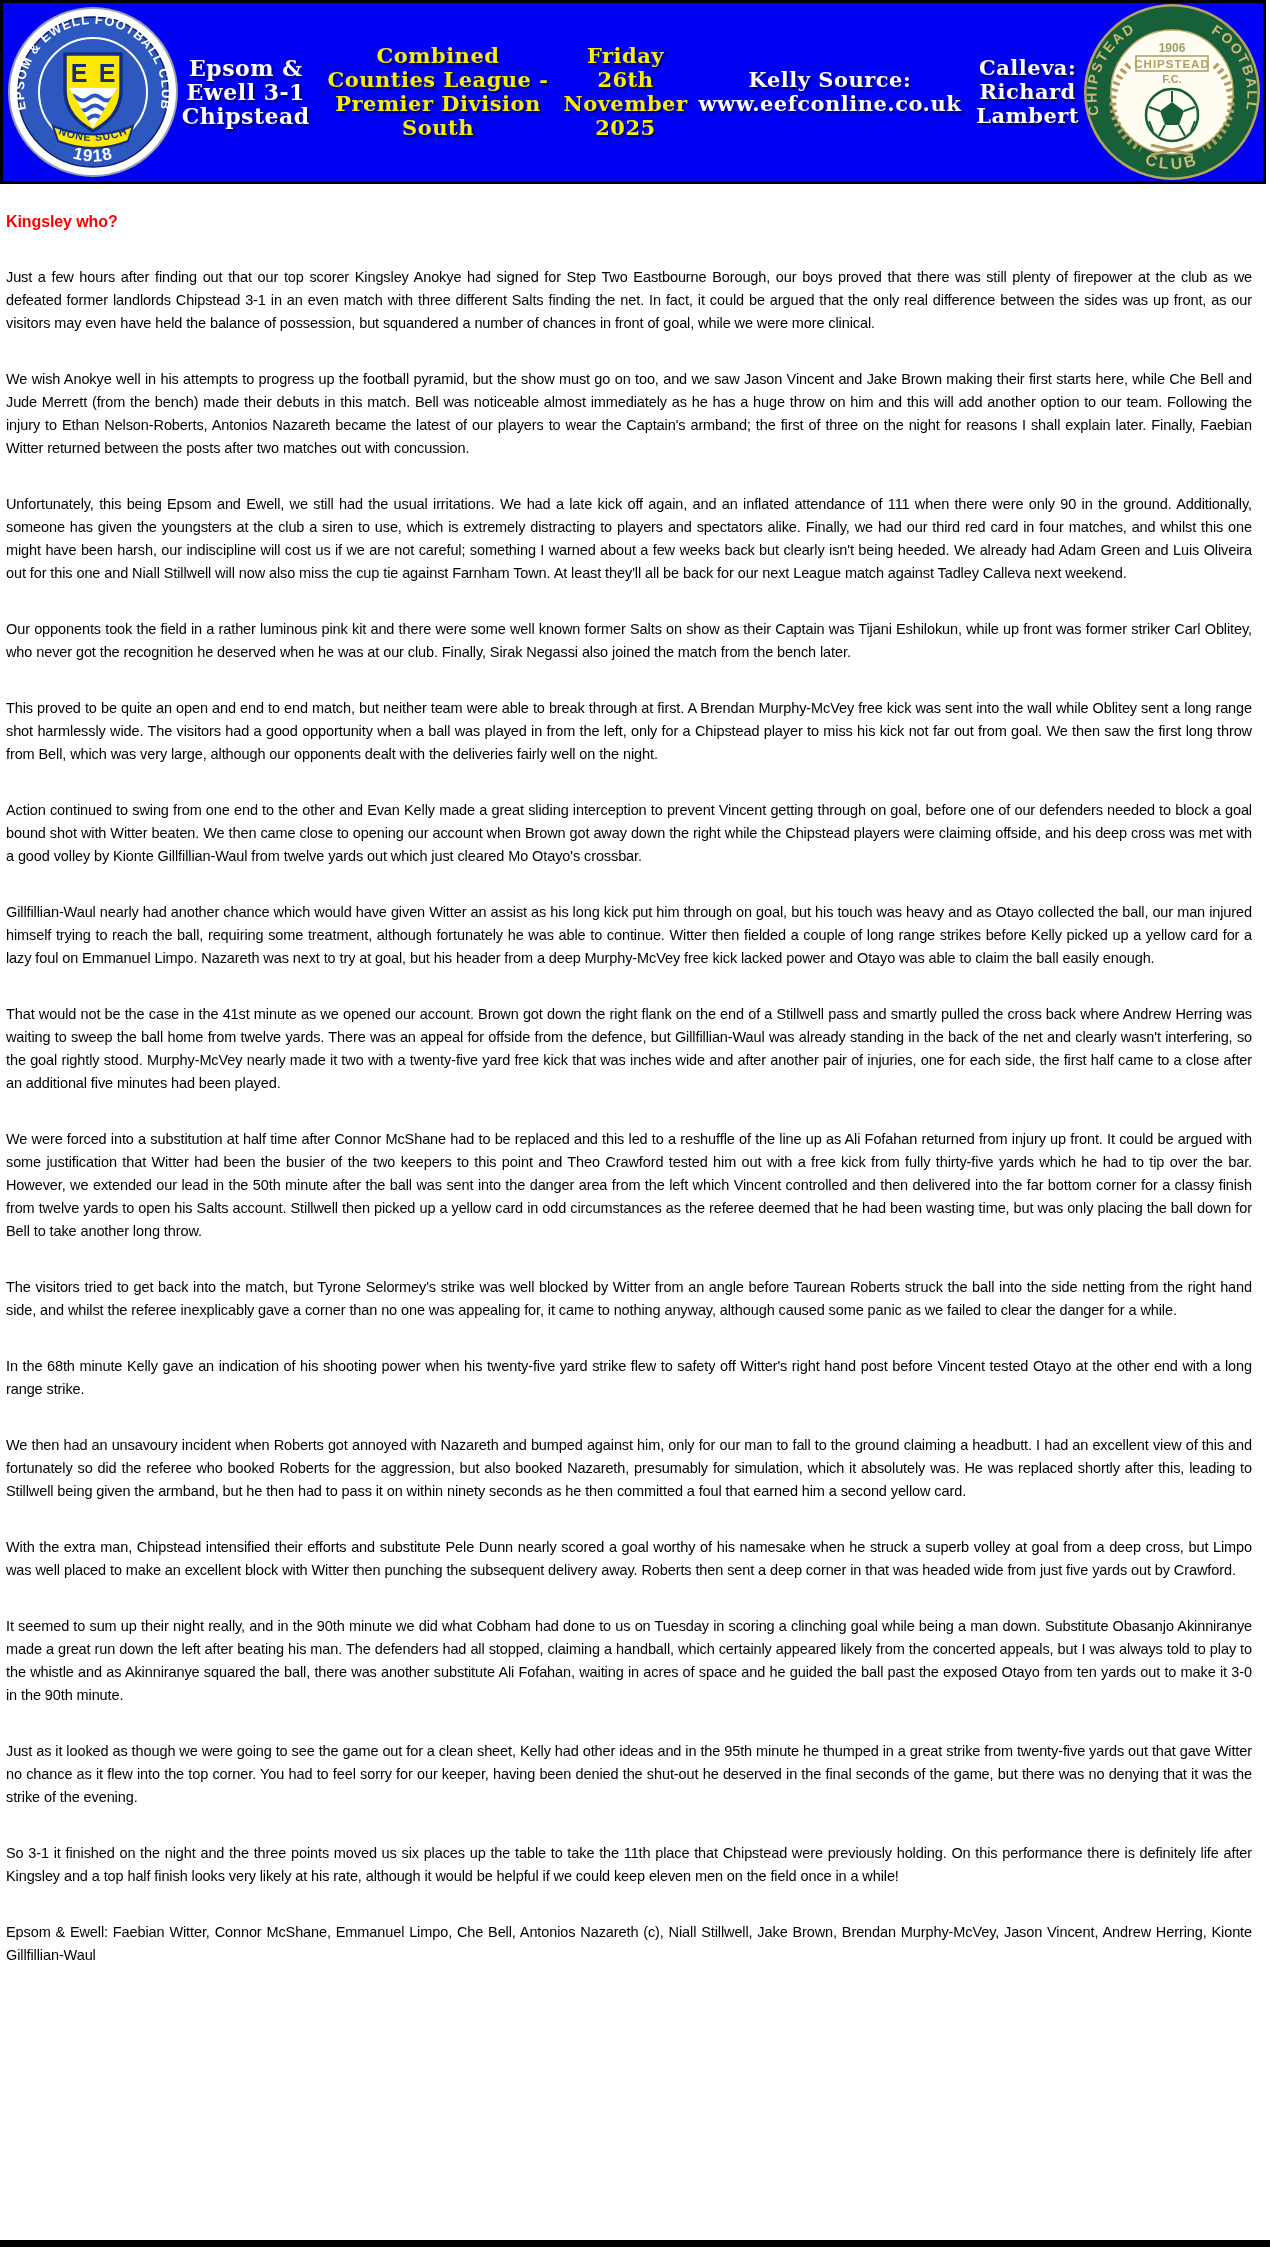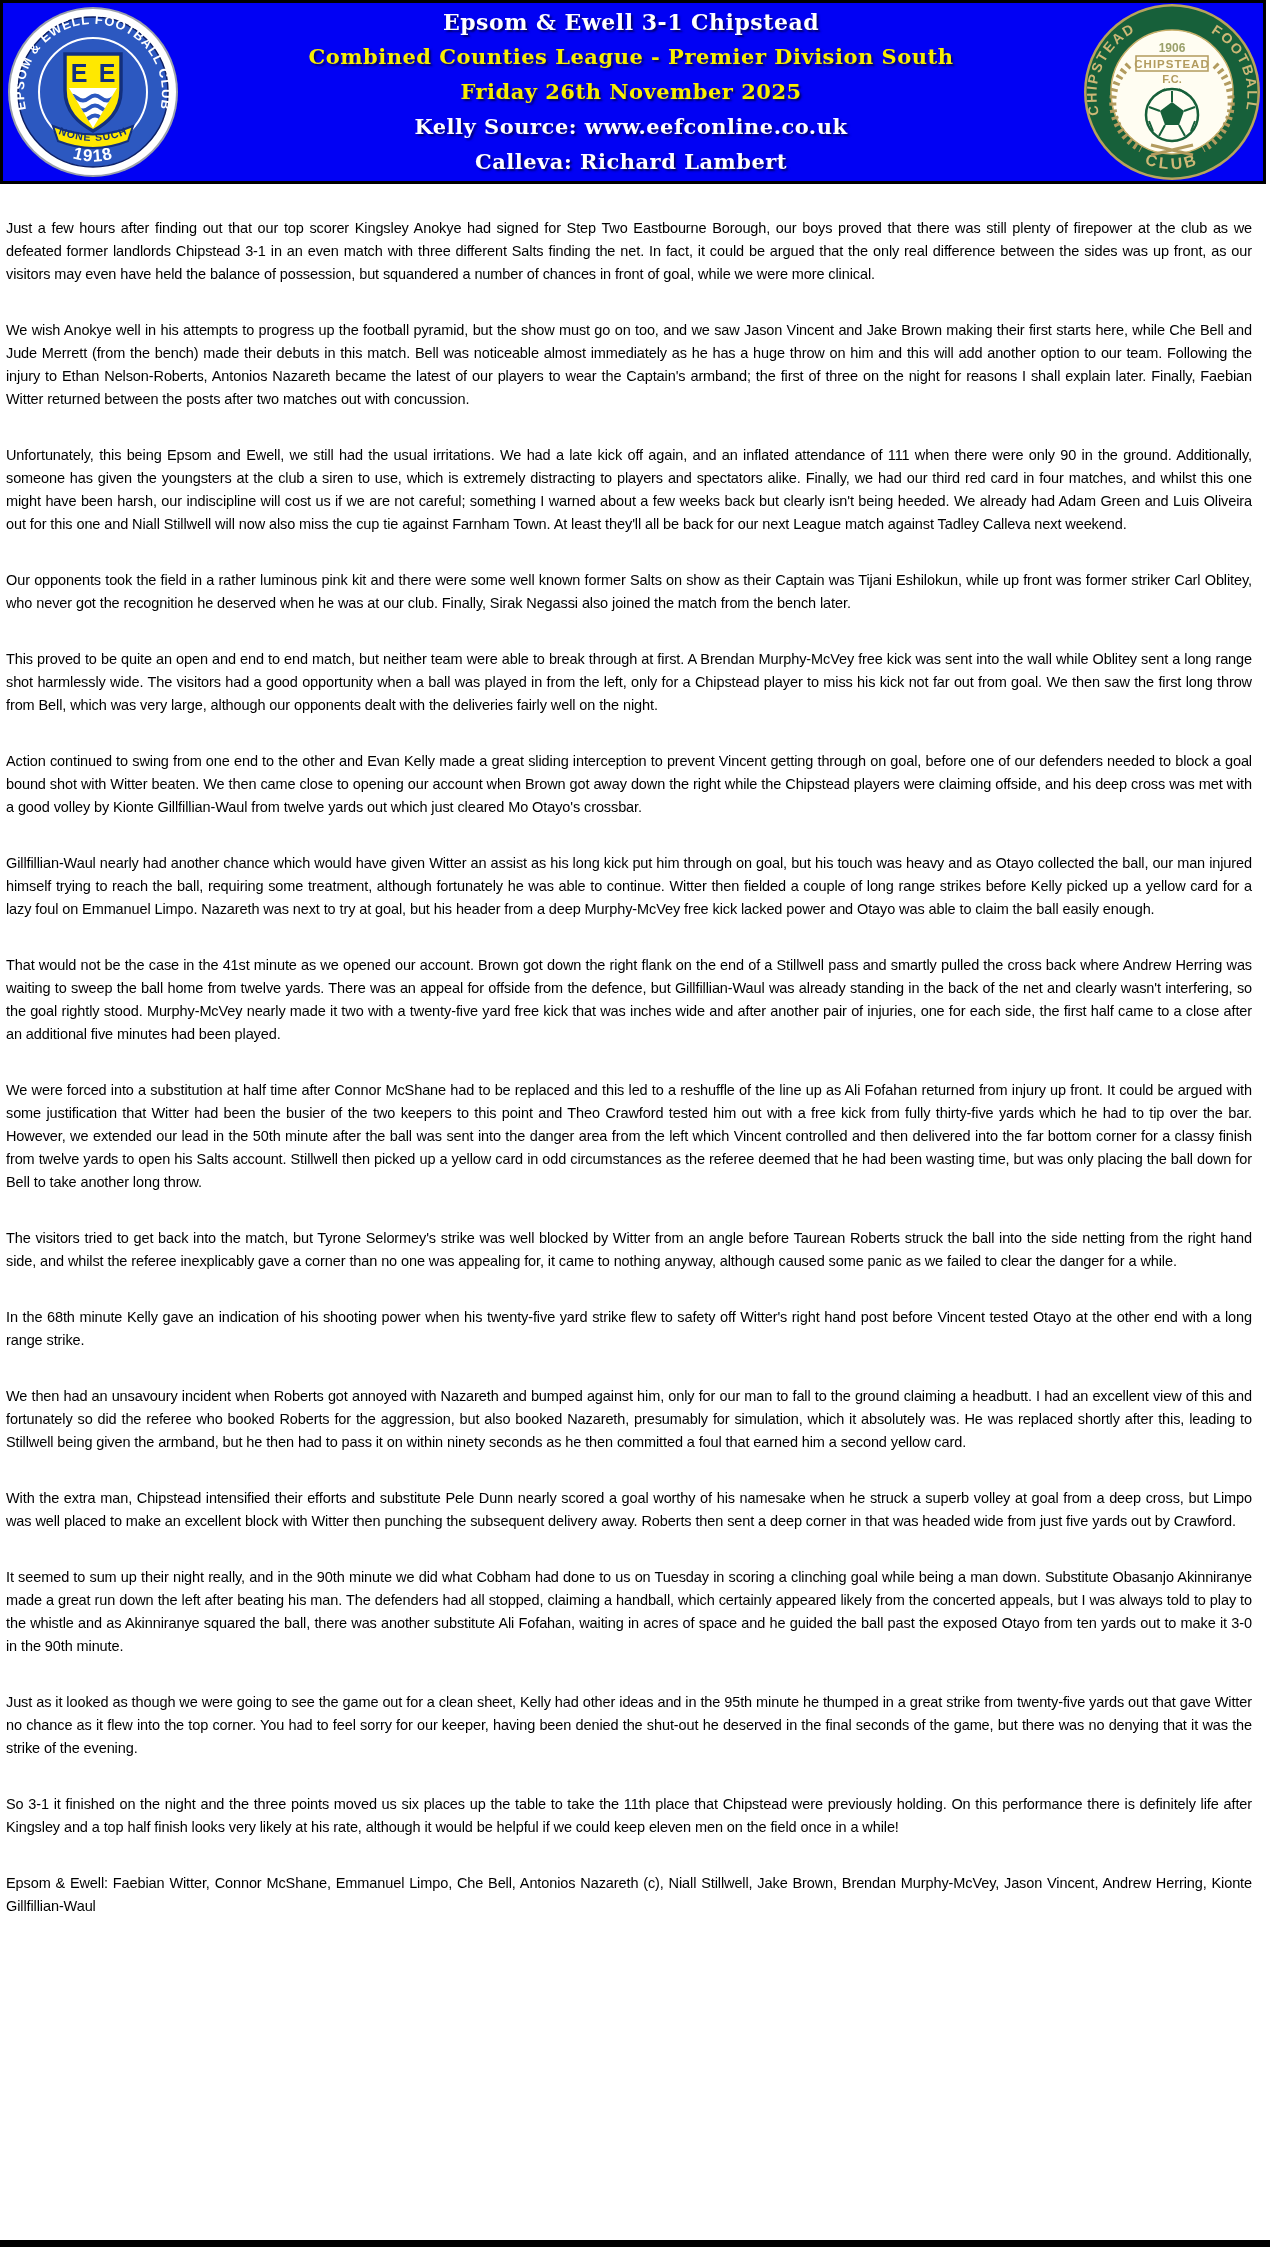--- a/index.html
+++ b/index.html
@@ -5,21 +5,21 @@
   html,body{margin:0;padding:0;background:#ffffff;}
   .page{position:relative;width:1270px;height:2247px;background:#ffffff;overflow:hidden;
         font-family:"Liberation Sans",sans-serif;}
 
   
   .masthead{box-sizing:border-box;width:1266px;height:184px;background:#0101f4;
             border:3px solid #000000;display:flex;align-items:center;}
   .badge-wrap{flex:0 0 auto;height:176px;display:flex;align-items:center;}
   .badge-left{margin-left:4px;}
   .badge-right{margin-right:2px;}
-  .titles{flex:1 1 auto;display:flex;flex-direction:column;justify-content:center;
+  .titles{flex:1 1 auto;display:flex;flex-direction:row;justify-content:center;
           align-items:center;gap:11px;}
   .hline{font-family:"DejaVu Serif",serif;font-weight:bold;font-size:21px;line-height:24px;
          text-align:center;letter-spacing:.5px;text-shadow:2px 2px 2px rgba(0,0,0,.55);}
   .hline.first{font-size:22px;}
   .c-white{color:#ffffff;}
   .c-yellow{color:#f8ee00;}
 
   
   .article{box-sizing:border-box;height:2053px;padding:0 6px;overflow:hidden;
            text-align:justify;color:#000000;font-size:14.5px;line-height:23px;
@@ -116,20 +116,21 @@
         <polygon points="89,99 101,108 96,122 82,122 77,108" fill="#17603a"></polygon>
         <g stroke="#17603a" stroke-width="2" fill="none">
           <path d="M 89,99 L 89,88 M 101,108 L 112,104 M 96,122 L 102,133 M 82,122 L 76,133 M 77,108 L 66,104"></path>
           <path d="M 73,92 L 82,86 M 105,92 L 96,86 M 112,118 L 108,128 M 66,118 L 70,128"></path>
         </g>
       </svg>
     </div>
   </header>
 
   <article class="article">
+    <h2 class="report-heading">Kingsley who?</h2>
     <div>
         <p class="para">Just a few hours after finding out that our top scorer Kingsley Anokye had signed for Step Two Eastbourne Borough, our boys proved that there was still plenty of firepower at the club as we defeated former landlords Chipstead 3-1 in an even match with three different Salts finding the net. In fact, it could be argued that the only real difference between the sides was up front, as our visitors may even have held the balance of possession, but squandered a number of chances in front of goal, while we were more clinical.</p>
         <p class="para">We wish Anokye well in his attempts to progress up the football pyramid, but the show must go on too, and we saw Jason Vincent and Jake Brown making their first starts here, while Che Bell and Jude Merrett (from the bench) made their debuts in this match. Bell was noticeable almost immediately as he has a huge throw on him and this will add another option to our team. Following the injury to Ethan Nelson-Roberts, Antonios Nazareth became the latest of our players to wear the Captain's armband; the first of three on the night for reasons I shall explain later. Finally, Faebian Witter returned between the posts after two matches out with concussion.</p>
         <p class="para">Unfortunately, this being Epsom and Ewell, we still had the usual irritations. We had a late kick off again, and an inflated attendance of 111 when there were only 90 in the ground. Additionally, someone has given the youngsters at the club a siren to use, which is extremely distracting to players and spectators alike. Finally, we had our third red card in four matches, and whilst this one might have been harsh, our indiscipline will cost us if we are not careful; something I warned about a few weeks back but clearly isn't being heeded.  We already had Adam Green and Luis Oliveira out for this one and Niall Stillwell will now also miss the cup tie against Farnham Town. At least they'll all be back for our next League match against Tadley Calleva next weekend.</p>
         <p class="para">Our opponents took the field in a rather luminous pink kit and there were some well known former Salts on show as their Captain was Tijani Eshilokun, while up front was former striker Carl Oblitey, who never got the recognition he deserved when he was at our club. Finally, Sirak Negassi also joined the match from the bench later.</p>
         <p class="para">This proved to be quite an open and end to end match, but neither team were able to break through at first. A Brendan Murphy-McVey free kick was sent into the wall while Oblitey sent a long range shot harmlessly wide. The visitors had a good opportunity when a ball was played in from the left, only for a Chipstead player to miss his kick not far out from goal. We then saw the first long throw from Bell, which was very large, although our opponents dealt with the deliveries fairly well on the night.</p>
         <p class="para">Action continued to swing from one end to the other and Evan Kelly made a great sliding interception to prevent Vincent getting through on goal, before one of our defenders needed to block a goal bound shot with Witter beaten. We then came close to opening our account when Brown got away down the right while the Chipstead players were claiming offside, and his deep cross was met with a good volley by Kionte Gillfillian-Waul from twelve yards out which just cleared Mo Otayo's crossbar.</p>
         <p class="para">Gillfillian-Waul nearly had another chance which would have given Witter an assist as his long kick put him through on goal, but his touch was heavy and as Otayo collected the ball, our man injured himself trying to reach the ball, requiring some treatment, although fortunately he was able to continue. Witter then fielded a couple of long range strikes before Kelly picked up a yellow card for a lazy foul on Emmanuel Limpo. Nazareth was next to try at goal, but his header from a deep Murphy-McVey free kick lacked power and Otayo was able to claim the ball easily enough.</p>
         <p class="para">That would not be the case in the 41st minute as we opened our account. Brown got down the right flank on the end of a Stillwell pass and smartly pulled the cross back where Andrew Herring was waiting to sweep the ball home from twelve yards. There was an appeal for offside from the defence, but Gillfillian-Waul was already standing in the back of the net and clearly wasn't interfering, so the goal rightly stood. Murphy-McVey nearly made it two with a twenty-five yard free kick that was inches wide and after another pair of injuries, one for each side, the first half came to a close after an additional five minutes had been played.</p>
         <p class="para">We were forced into a substitution at half time after Connor McShane had to be replaced and this led to a reshuffle of the line up as Ali Fofahan returned from injury up front. It could be argued with some justification that Witter had been the busier of the two keepers to this point and Theo Crawford tested him out with a free kick from fully thirty-five yards which he had to tip over the bar. However, we extended our lead in the 50th minute after the ball was sent into the danger area from the left which Vincent controlled and then delivered into the far bottom corner for a classy finish from twelve yards to open his Salts account. Stillwell then picked up a yellow card in odd circumstances as the referee deemed that he had been wasting time, but was only placing the ball down for Bell to take another long throw.</p>

